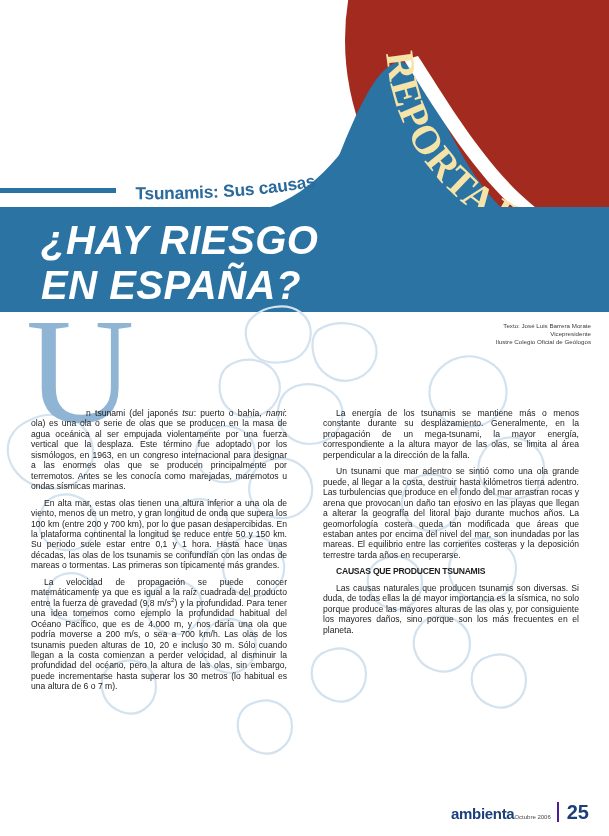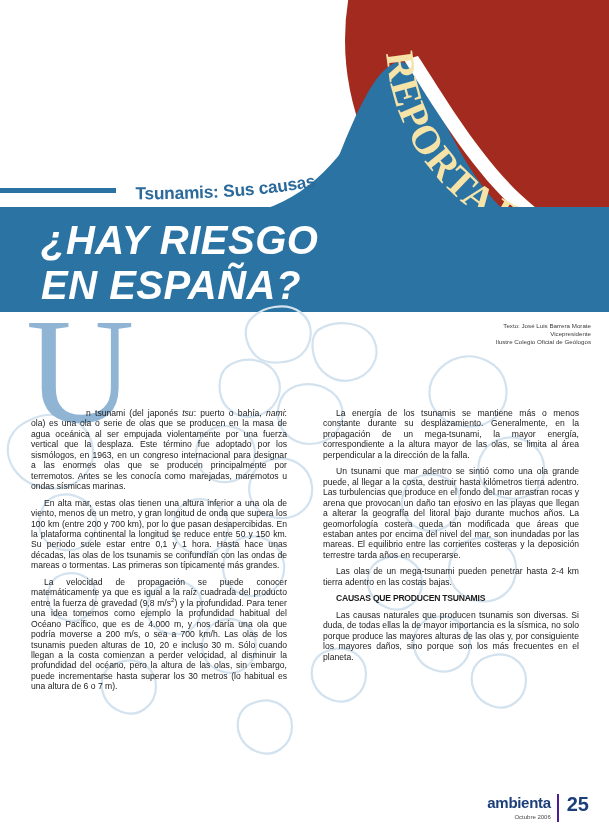--- a/index.html
+++ b/index.html
@@ -137,21 +137,21 @@
     pointer-events:none;
   }
 
   
   .footer{
     position:absolute;right:16px;bottom:14px;
     display:flex;align-items:stretch;
     z-index:6;
   }
   .footer .brand-wrap{
-    display:flex;flex-direction:column;align-items:flex-end;
+    display:flex;align-items:flex-end;
     justify-content:flex-start;
     padding-right:6px;
   }
   .footer .brand{
     color:#1c3f7a;
     font-weight:bold;
     font-size:15px;
     letter-spacing:-0.3px;
     line-height:17px;
   }
@@ -274,21 +274,20 @@
 
     <div class="col left">
       <p class="first">n tsunami (del japonés <em>tsu</em>: puerto o bahía, <em>nami</em>: ola) es una ola o serie de olas que se producen en la masa de agua oceánica al ser empujada violentamente por una fuerza vertical que la desplaza. Este término fue adoptado por los sismólogos, en 1963, en un congreso internacional para designar a las enormes olas que se producen principalmente por terremotos. Antes se les conocía como marejadas, maremotos u ondas sísmicas marinas.</p>
       <p>En alta mar, estas olas tienen una altura inferior a una ola de viento, menos de un metro, y gran longitud de onda que supera los 100 km (entre 200 y 700 km), por lo que pasan desapercibidas. En la plataforma continental la longitud se reduce entre 50 y 150 km. Su periodo suele estar entre 0,1 y 1 hora. Hasta hace unas décadas, las olas de los tsunamis se confundían con las ondas de mareas o tormentas. Las primeras son típicamente más grandes.</p>
       <p>La velocidad de propagación se puede conocer matemáticamente ya que es igual a la raíz cuadrada del producto entre la fuerza de gravedad (9,8 m/s<sup>2</sup>) y la profundidad. Para tener una idea tomemos como ejemplo la profundidad habitual del Océano Pacífico, que es de 4.000 m, y nos daría una ola que podría moverse a 200 m/s, o sea a 700 km/h. Las olas de los tsunamis pueden alturas de 10, 20 e incluso 30 m. Sólo cuando llegan a la costa comienzan a perder velocidad, al disminuir la profundidad del océano, pero la altura de las olas, sin embargo, puede incrementarse hasta superar los 30 metros (lo habitual es una altura de 6 o 7 m).</p>
     </div>
 
     <div class="col right">
       <p>La energía de los tsunamis se mantiene más o menos constante durante su desplazamiento. Generalmente, en la propagación de un mega-tsunami, la mayor energía, correspondiente a la altura mayor de las olas, se limita al área perpendicular a la dirección de la falla.</p>
       <p>Un tsunami que mar adentro se sintió como una ola grande puede, al llegar a la costa, destruir hasta kilómetros tierra adentro. Las turbulencias que produce en el fondo del mar arrastran rocas y arena que provocan un daño tan erosivo en las playas que llegan a alterar la geografía del litoral bajo durante muchos años. La geomorfología costera queda tan modificada que áreas que estaban antes por encima del nivel del mar, son inundadas por las mareas. El equilibrio entre las corrientes costeras y la deposición terrestre tarda años en recuperarse.</p>
-      <p>Las olas de un mega-tsunami pueden penetrar hasta 2-4 km tierra adentro en las costas bajas.</p>
       <p class="section-head">CAUSAS QUE PRODUCEN TSUNAMIS</p>
       <p>Las causas naturales que producen tsunamis son diversas. Si duda, de todas ellas la de mayor importancia es la sísmica, no solo porque produce las mayores alturas de las olas y, por consiguiente los mayores daños, sino porque son los más frecuentes en el planeta.</p>
     </div>
 
   </div>
 
   <div class="footer">
     <div class="brand-wrap">
       <div class="brand">ambienta</div>
       <div class="date">Octubre 2006</div>

